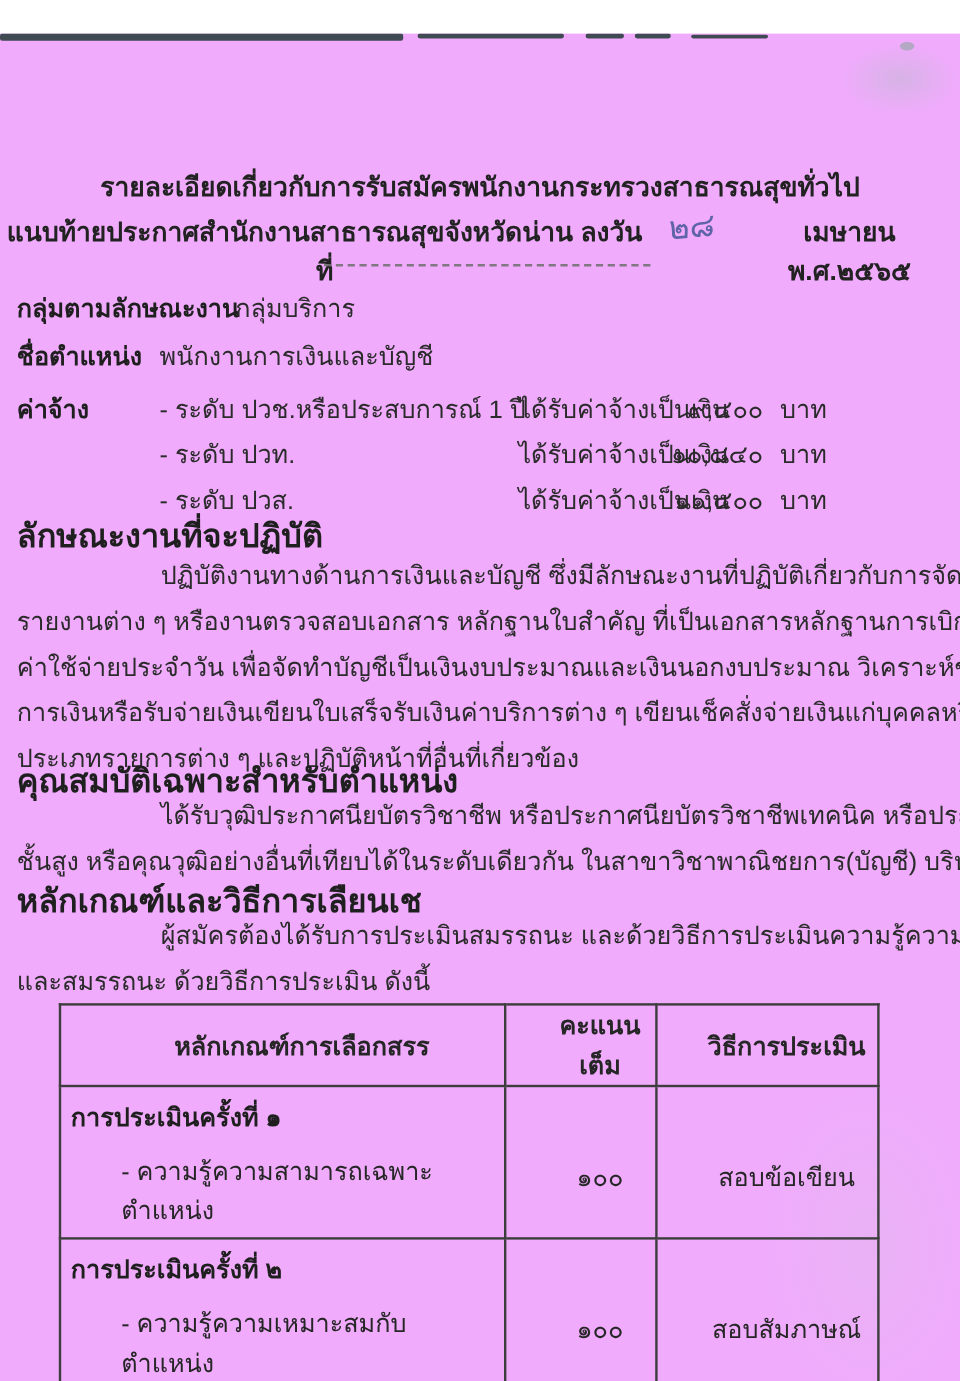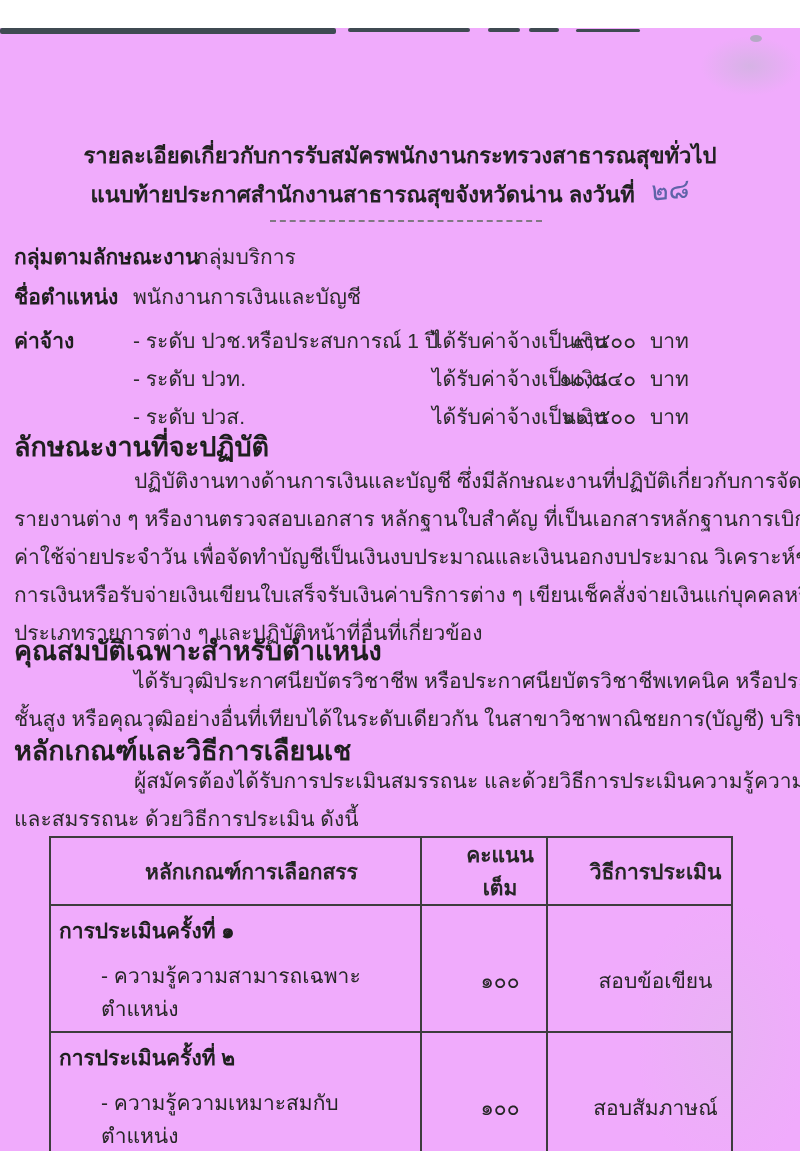--- a/index.html
+++ b/index.html
@@ -91,20 +91,21 @@
   <div class="artifact a5"></div>
   <div class="artifact dot"></div>
   <div class="smudge1"></div>
   <div class="smudge2"></div>
 
   <div class="title-block">
     <div>รายละเอียดเกี่ยวกับการรับสมัครพนักงานกระทรวงสาธารณสุขทั่วไป</div>
     <div class="title-line2">
       <span>แนบท้ายประกาศสำนักงานสาธารณสุขจังหวัดน่าน  ลงวันที่</span>
       <span class="handwritten">๒๘</span>
+      <span>เมษายน พ.ศ.๒๕๖๕</span>
     </div>
   </div>
   <div class="dash-sep"></div>
 
   <div class="row-line" style="top:212px">
     <span class="lbl pos-l14">กลุ่มตามลักษณะงาน</span>
     <span class="pos-l196">กลุ่มบริการ</span>
   </div>
 
   <div class="row-line" style="top:252px">

